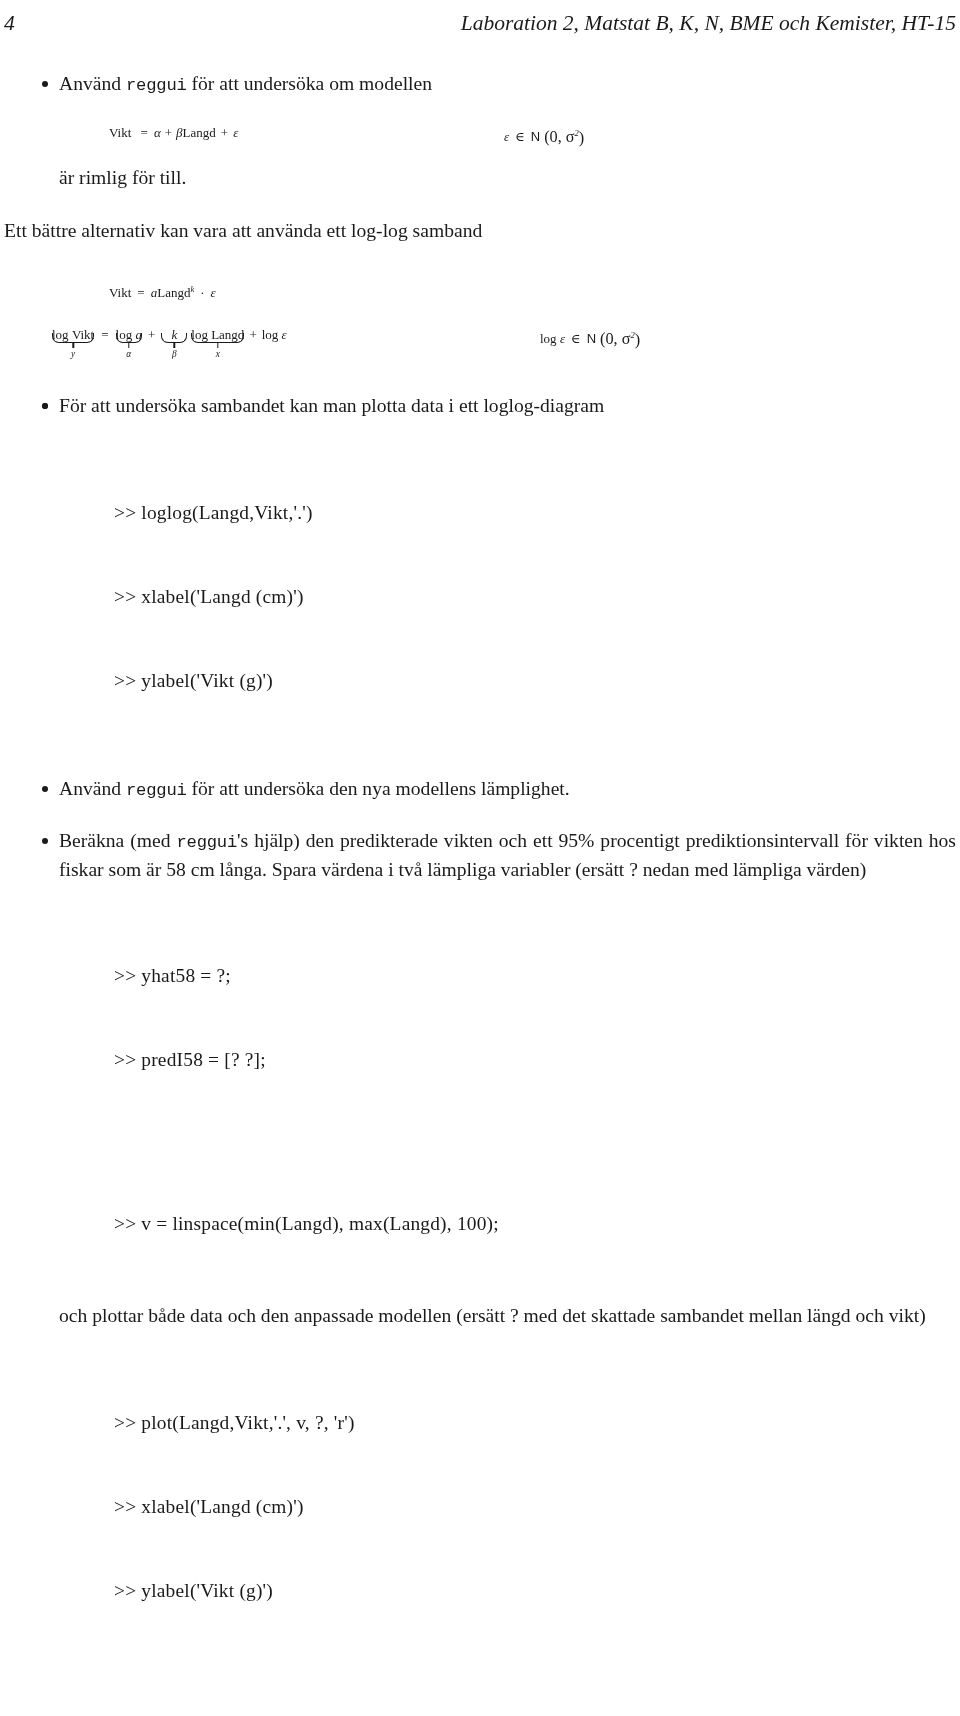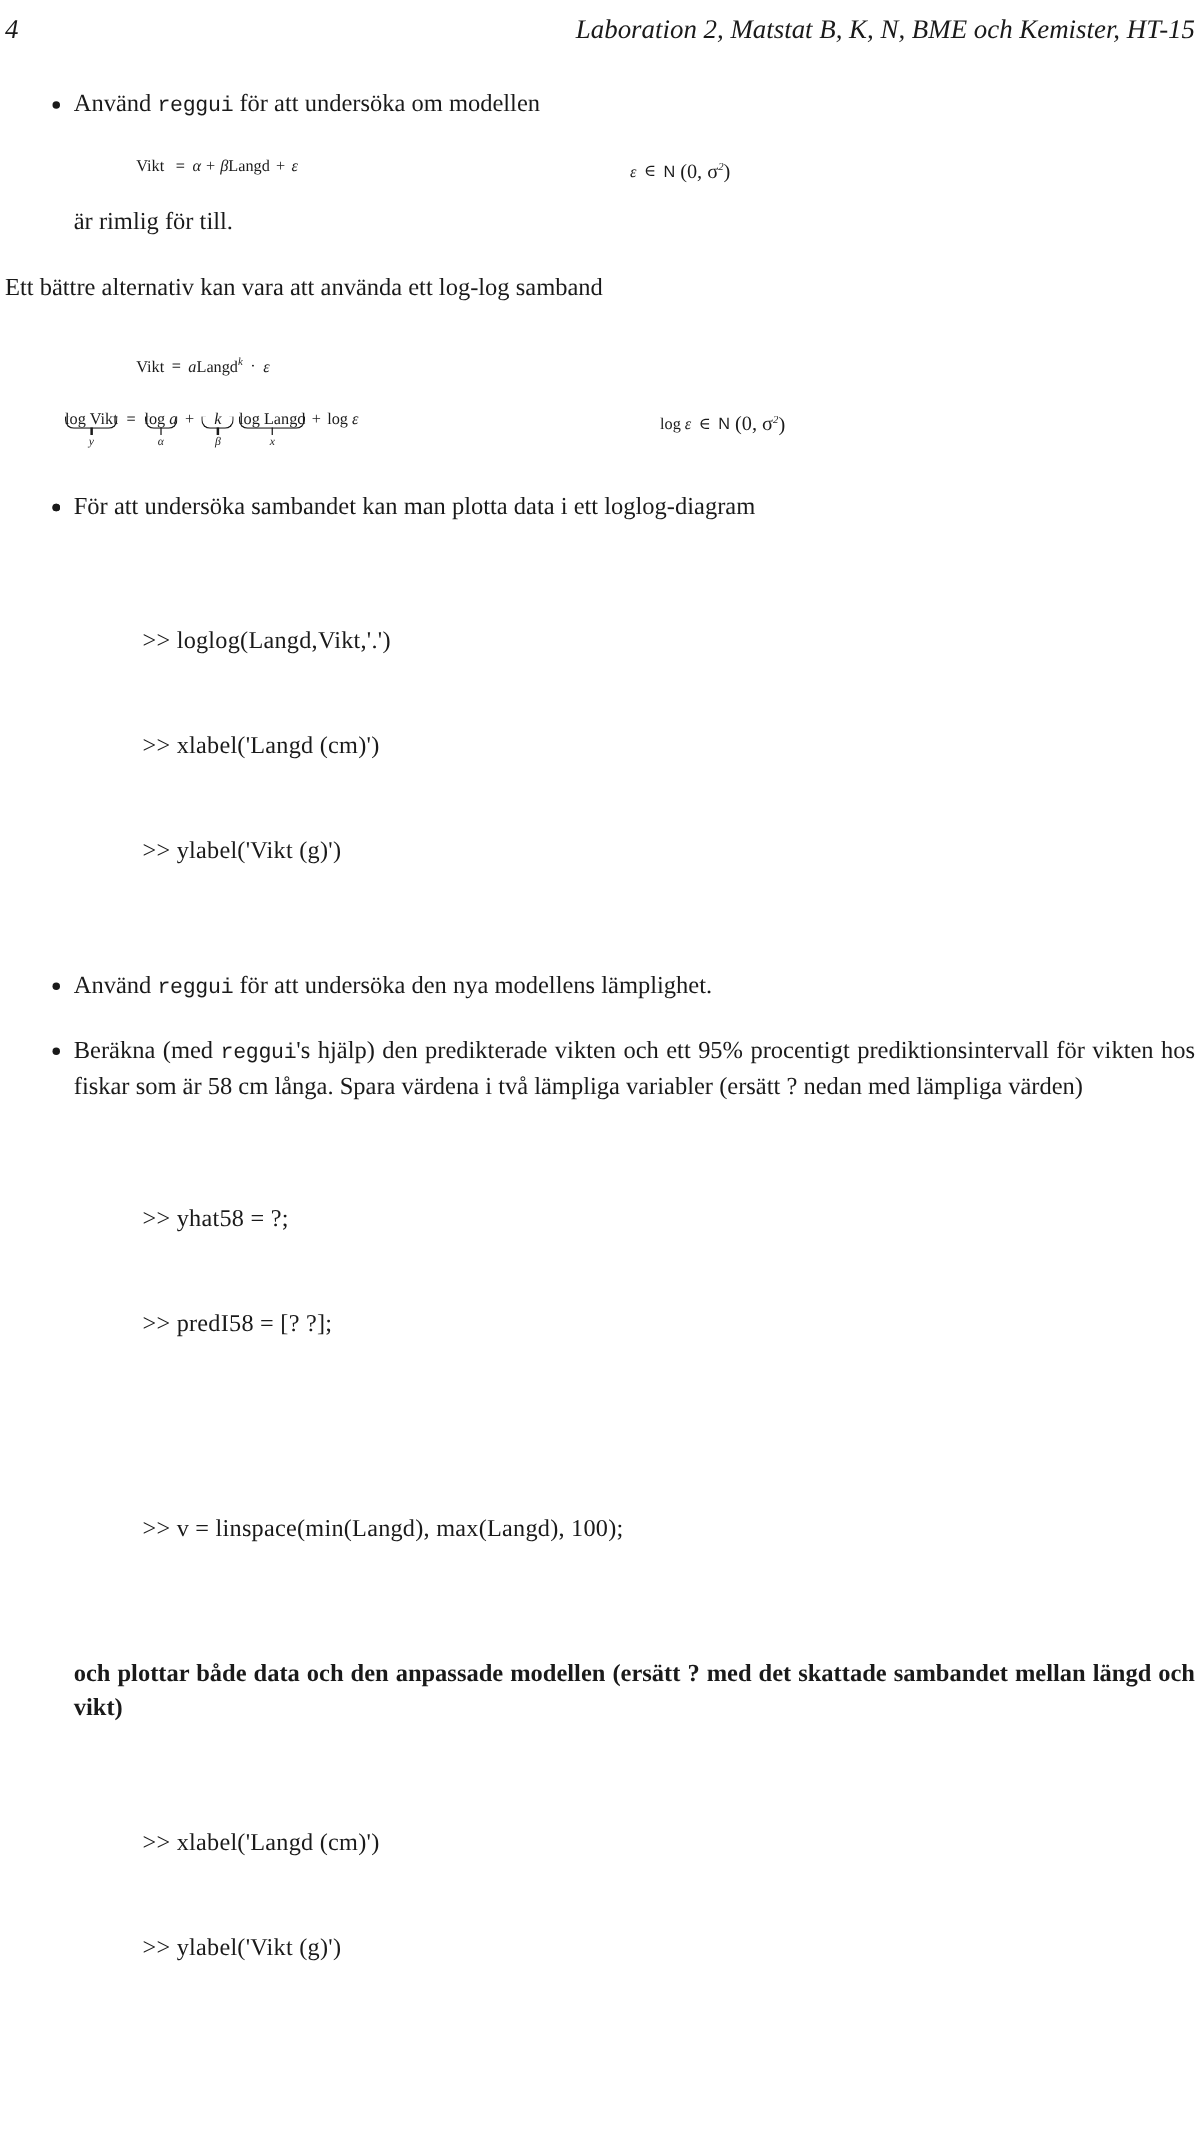--- a/index.html
+++ b/index.html
@@ -205,21 +205,21 @@
         <span class="ub-label">α</span>
       </span><span class="mop" style="margin:0 6px;">+</span><span class="ub" style="min-width:26px;">
         <span class="ub-top"><span class="mi">k</span></span>
         <span class="brace"></span>
         <span class="ub-label">β</span>
       </span><span class="ub" style="margin-left:4px;">
         <span class="ub-top"><span class="mop">log</span>&nbsp;<span class="mr">Langd</span></span>
         <span class="brace"></span>
         <span class="ub-label">x</span>
       </span><span class="mop" style="margin:0 5px;">+</span><span class="mop">log</span>&nbsp;<span class="mi">ε</span>
-      <span class="rhs" style="left:524px;">
+      <span class="rhs" style="left:536px;">
         <span class="mop">log</span>&nbsp;<span class="mi">ε</span><span class="mop" style="margin:0 6px;">∈</span><span class="mupr">N</span><span class="big-paren" style="margin-left:4px;">(0, σ</span><span class="sup-r">2</span><span class="big-paren">)</span>
       </span>
     </div>
 
     <div class="bullet" style="margin-top:0px;"><span class="dot"></span>För att undersöka sambandet kan man plotta data i ett loglog-diagram</div>
     <div class="bullet" style="margin-top:-27.5px; height:27.5px;">
       <span class="dot"></span>
     </div>
 
     <div class="code" style="margin-top:24px;">
@@ -239,23 +239,24 @@
     <div class="code" style="margin-top:22px;">
       <span class="ln">&gt;&gt; yhat58 = ?;</span>
       <span class="ln">&gt;&gt; predI58 = [? ?];</span>
     </div>
 
 
     <div class="code" style="margin-top:24px;">
       <span class="ln">&gt;&gt; v = linspace(min(Langd), max(Langd), 100);</span>
     </div>
 
-    <div class="para indent55" style="margin-top:32px; padding-right:0px;font-weight:bold;">och plottar både data och den anpassade modellen (ersätt ? med det skattade sambandet mellan längd och vikt)</div>
+    <div class="para indent55" style="margin-top:8px; padding-right:0px;">och plottar både data och den anpassade modellen (ersätt ? med det skattade sambandet mellan längd och vikt)</div>
 
     <div class="code" style="margin-top:24px;">
+      <span class="ln">&gt;&gt; plot(Langd,Vikt,'.', v, ?, 'r')</span>
       <span class="ln">&gt;&gt; xlabel('Langd (cm)')</span>
       <span class="ln">&gt;&gt; ylabel('Vikt (g)')</span>
     </div>
 
     <div style="position:relative; height:0;">
       
     </div>
 
   </div>
 </div>

